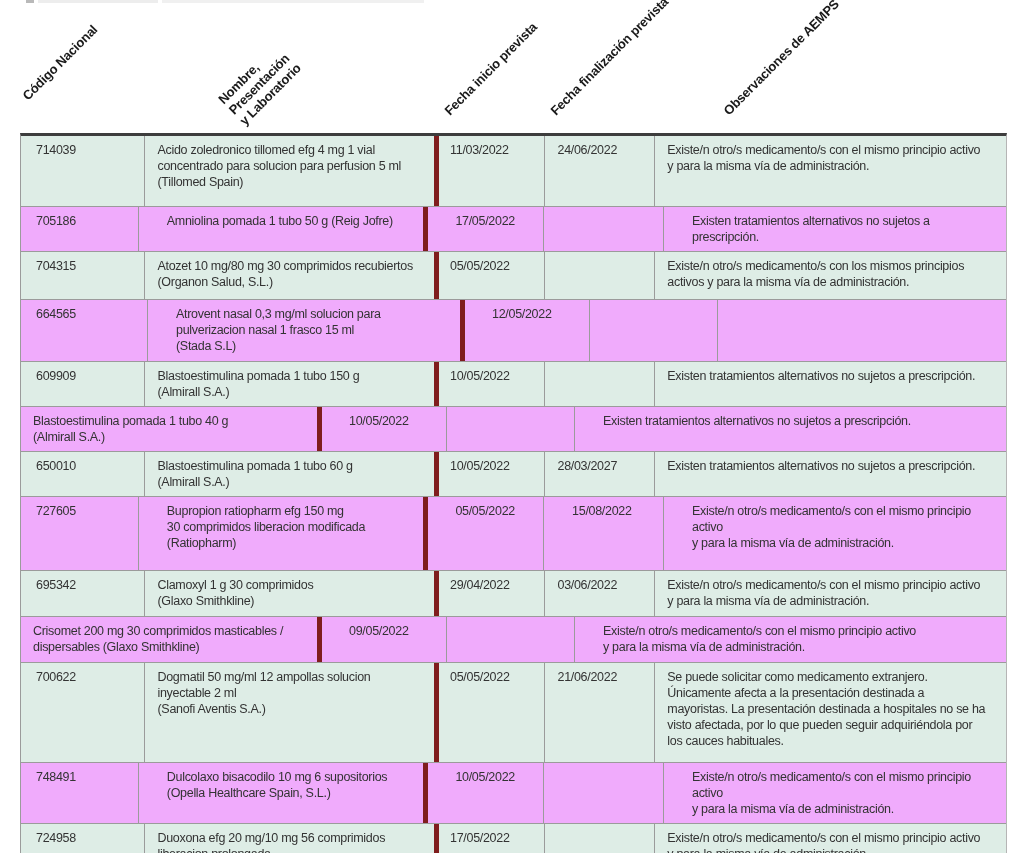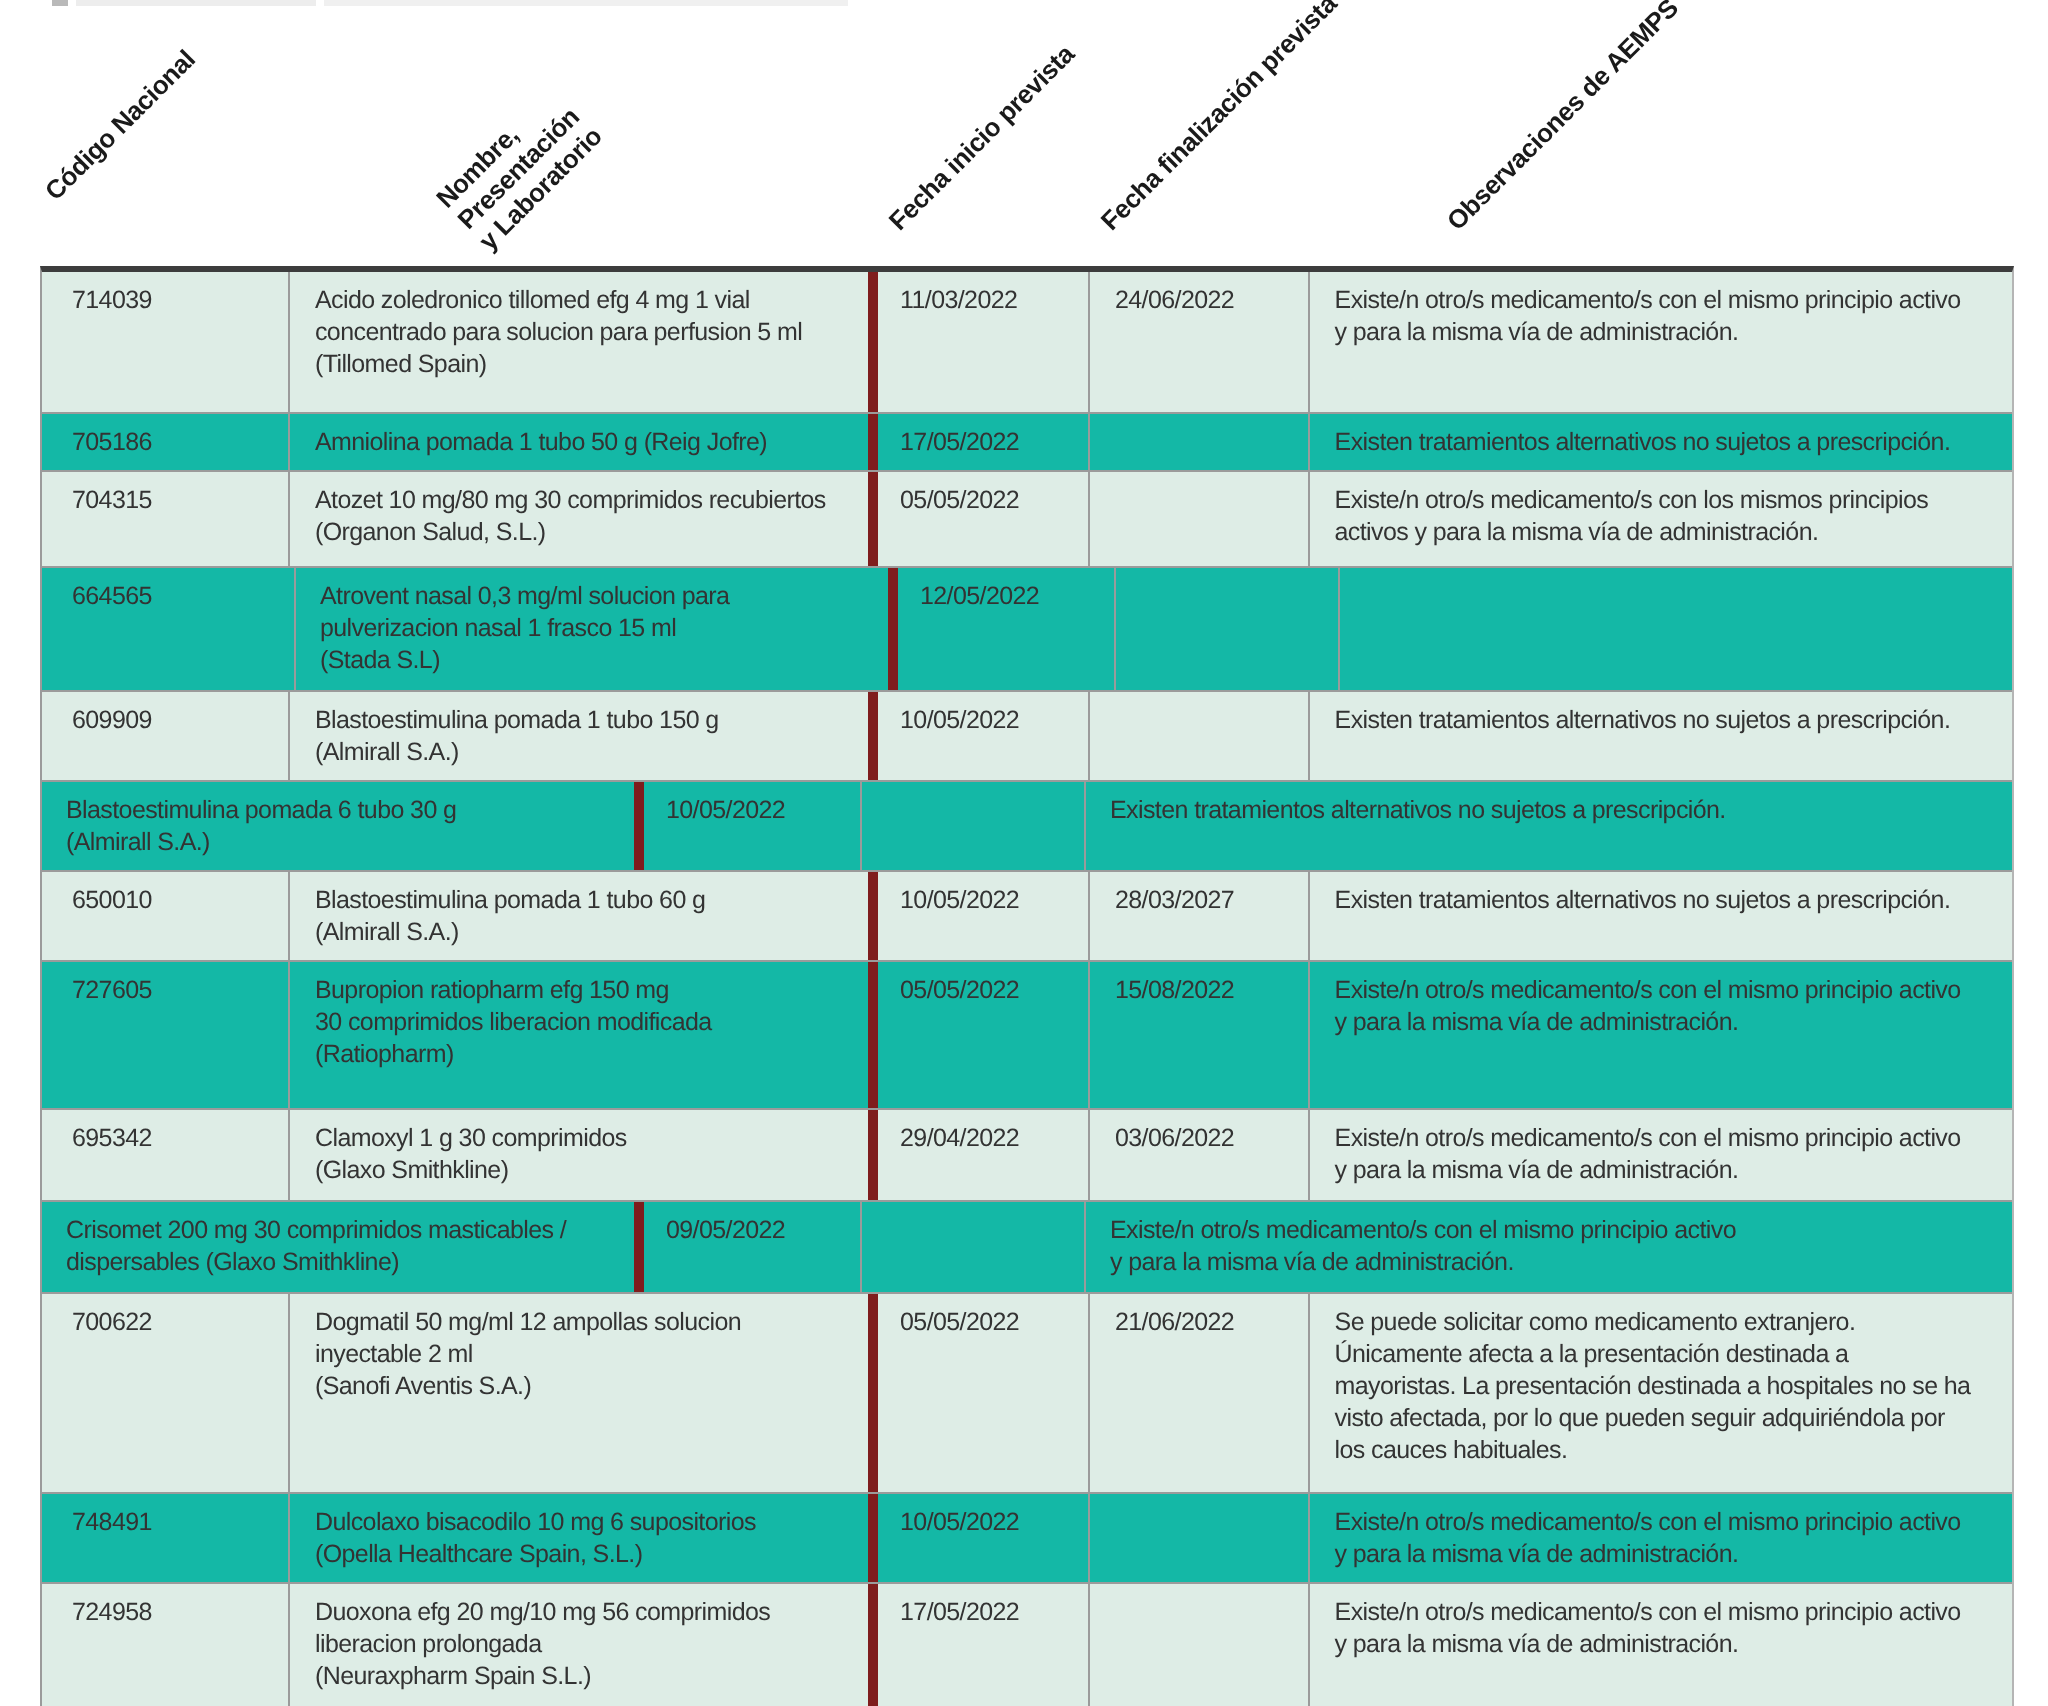--- a/index.html
+++ b/index.html
@@ -36,21 +36,21 @@
   
   .table {
     position:absolute; top:133px; left:20px; width:987px;
     border-top:3px solid #3d3d3d;
     border-left:1px solid #9b9b9b;
     border-right:1px solid #b5b5b5;
   }
   .row { display:flex; width:100%; }
   .row + .row { border-top:1px solid #9b9b9b; }
   .row.green { background:#deede6; }
-  .row.cream { background:#14b8a6; }
+  .row.cream { background:#f0abfc;gap:16px; }
   .cell {
     font-size:12.5px; line-height:16px; letter-spacing:-0.3px;
     white-space:pre-line; padding-top:6px; padding-bottom:6px;
   }
   .c1 { width:127px; padding-left:15px; padding-right:19px;  border-right:1px solid #9b9b9b; }
   .c2 { width:301px; padding-left:12px; padding-right:10px; border-right:5px solid #7f1d1d; }
   .c3 { width:109px; padding-left:11px; padding-right:4px;  border-right:1px solid #9b9b9b; }
   .c4 { width:112px; padding-left:12px; padding-right:18px;  border-right:1px solid #9b9b9b; }
   .c5 { width:360px; padding-left:12px; padding-right:8px; }
 </style>
@@ -118,21 +118,21 @@
     <div class="row green" style="min-height:45px">
       <div class="cell c1">609909</div>
       <div class="cell c2">Blastoestimulina pomada 1 tubo 150 g
 (Almirall S.A.)</div>
       <div class="cell c3">10/05/2022</div>
       <div class="cell c4"></div>
       <div class="cell c5">Existen tratamientos alternativos no sujetos a prescripción.</div>
     </div>
 
     <div class="row cream" style="min-height:44px">
-      <div class="cell c2">Blastoestimulina pomada 6 tubo 30 g
+      <div class="cell c2">Blastoestimulina pomada 1 tubo 40 g
 (Almirall S.A.)</div>
       <div class="cell c3">10/05/2022</div>
       <div class="cell c4"></div>
       <div class="cell c5">Existen tratamientos alternativos no sujetos a prescripción.</div>
     </div>
 
     <div class="row green" style="min-height:45px">
       <div class="cell c1">650010</div>
       <div class="cell c2">Blastoestimulina pomada 1 tubo 60 g
 (Almirall S.A.)</div>

